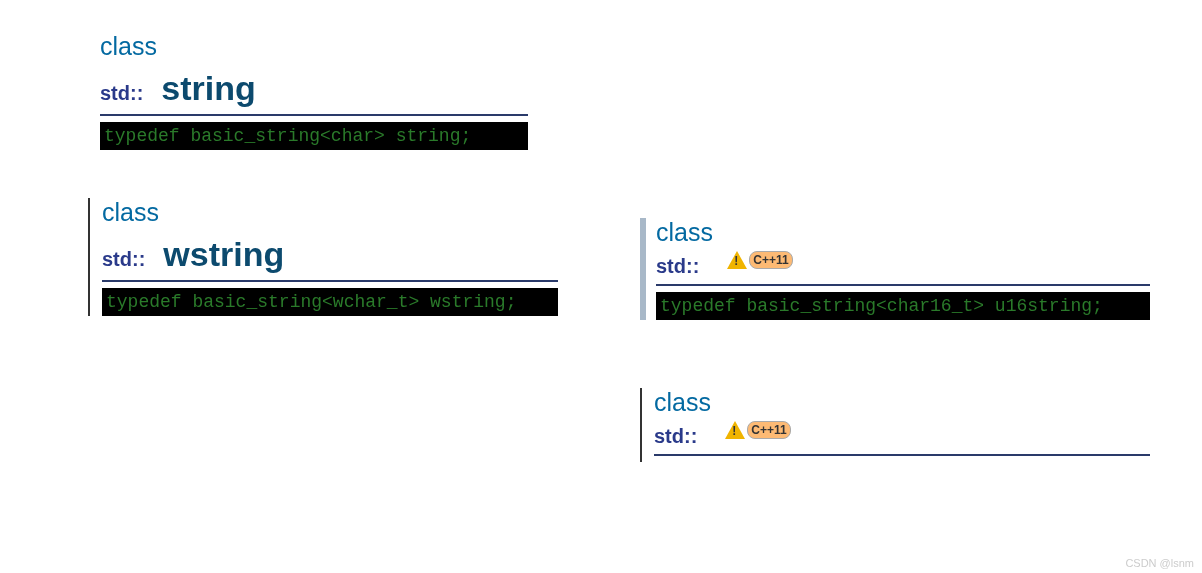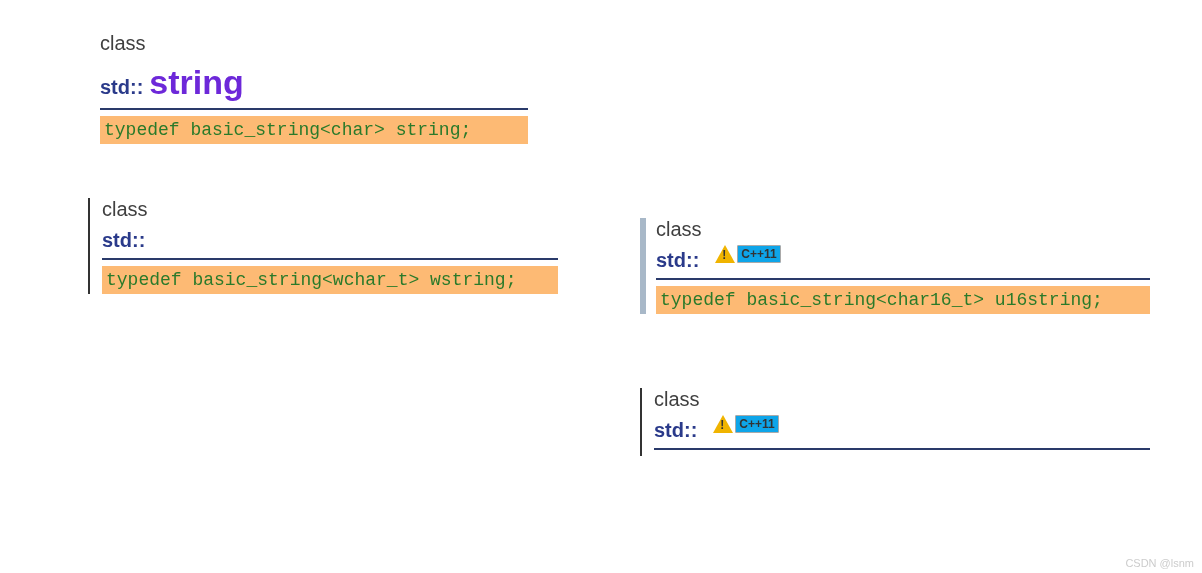--- a/index.html
+++ b/index.html
@@ -13,40 +13,40 @@
   .block {
     position: absolute;
     border-left: 2px solid #333;
     padding-left: 12px;
   }
   .block-selected {
     border-left: 6px solid #a8b8c8;
     padding-left: 10px;
   }
   .class-label {
-    font-size: 20px;
-    color: #404040;
+    font-size: 25px;
+    color: #0369a1;
     font-weight: normal;
     margin-bottom: 8px;
   }
   .title-line {
     border-bottom: 2px solid #2a3a6a;
     padding-bottom: 6px;
     margin-bottom: 6px;
     display: flex;
     align-items: baseline;
-    gap: 6px;
+    gap: 18px;
   }
   .std-prefix {
     color: #2a3a8a;
     font-weight: bold;
     font-size: 20px;
   }
   .type-name {
-    color: #6d28d9;
+    color: #0c4a6e;
     font-weight: bold;
     font-size: 34px;
   }
   .badge {
     display: inline-flex;
     align-items: center;
     margin-left: 10px;
     gap: 2px;
     vertical-align: middle;
     transform: translateY(-4px);
@@ -63,31 +63,31 @@
     position: absolute;
     left: -3px;
     top: 3px;
     font-size: 12px;
     font-weight: bold;
     color: #333;
   }
   .badge-cpp {
     font-size: 12px;
     border: 1px solid #aaa;
-    border-radius: 1px;
+    border-radius: 8px;
     padding: 1px 3px;
-    background: #0ea5e9;
+    background: #fdba74;
     color: #333;
     font-weight: bold;
     font-family: Arial, sans-serif;
   }
   .typedef-line {
     font-family: "Courier New", monospace;
     color: #2a7a2a;
-    background: #fdba74;
+    background: #000000;
     font-size: 18px;
     padding: 4px 4px;
     white-space: pre;
   }
   .watermark {
     position: absolute;
     right: 8px;
     bottom: 4px;
     font-size: 11px;
     color: #ccc;
@@ -107,20 +107,21 @@
     <span class="std-prefix">std::</span>
       <span class="type-name">string</span>
   </div>
   <div class="typedef-line">typedef basic_string&lt;char&gt; string;</div>
 </div>
 
 <div class="block" id="b2">
   <div class="class-label">class</div>
   <div class="title-line">
     <span class="std-prefix">std::</span>
+      <span class="type-name">wstring</span>
   </div>
   <div class="typedef-line">typedef basic_string&lt;wchar_t&gt; wstring;</div>
 </div>
 
 <div class="block block-selected" id="b3">
   <div class="class-label">class</div>
   <div class="title-line">
     <span class="std-prefix">std::</span>
     <span class="badge">
       <span class="badge-tri"></span>

